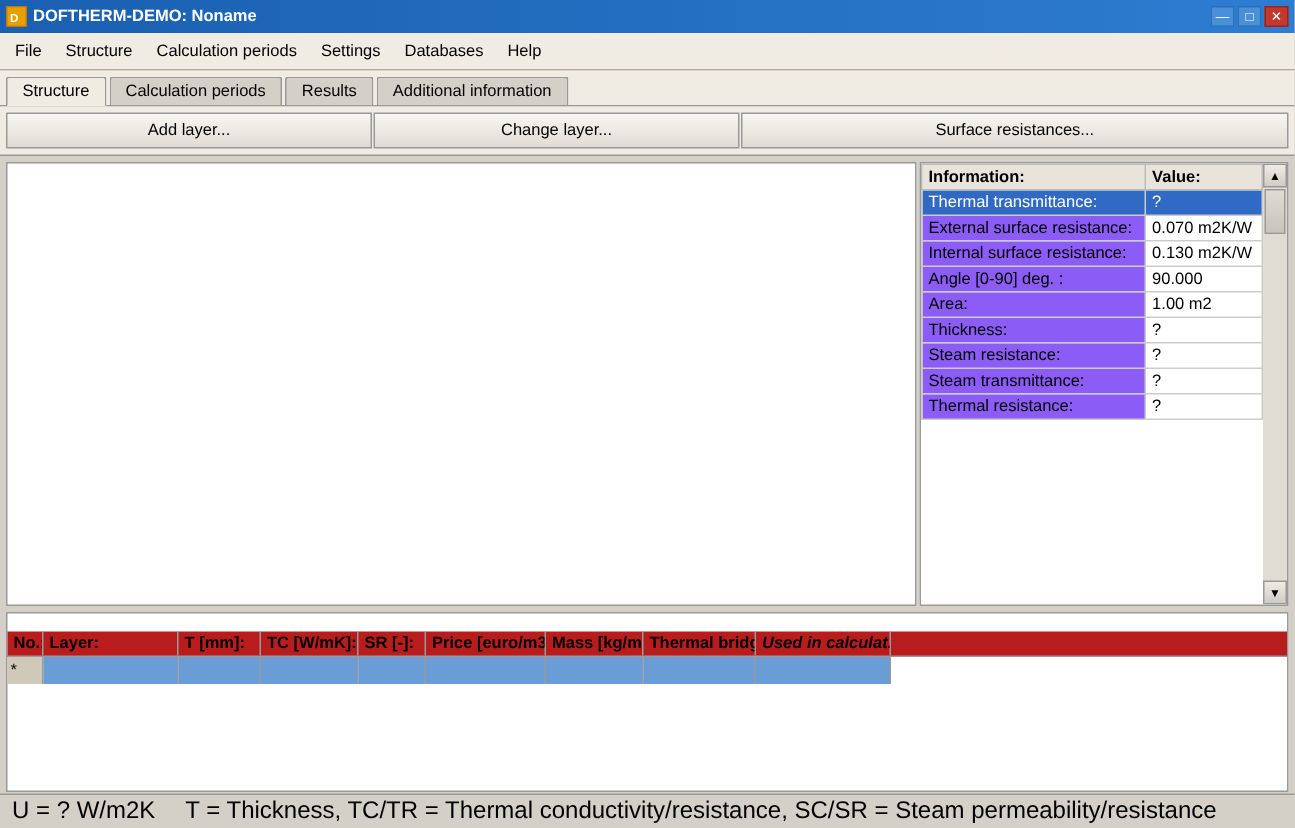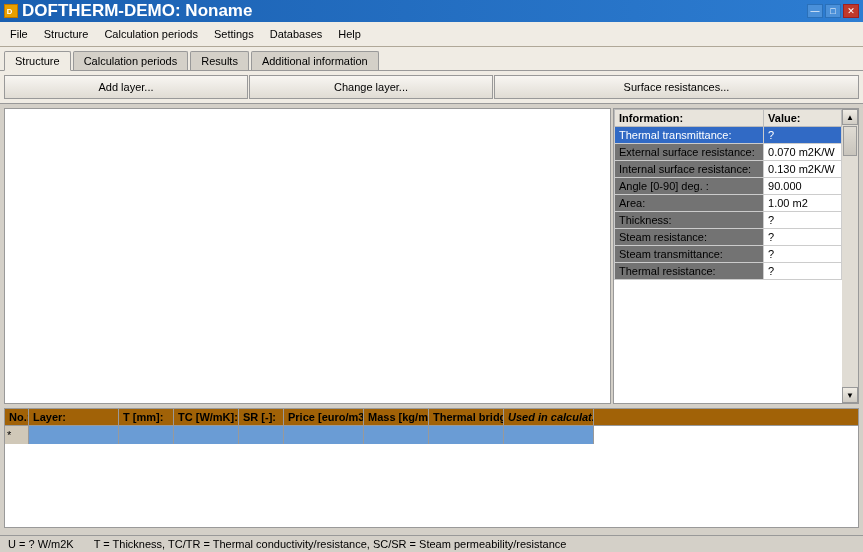--- a/index.html
+++ b/index.html
@@ -33,21 +33,21 @@
       background: #e8a000;
       border: 1px solid #c07800;
       display: flex;
       align-items: center;
       justify-content: center;
       font-size: 8px;
       color: white;
       font-weight: bold;
     }
     .title-bar-text {
-      font-size: 17px;
+      font-size: 11px;
       font-weight: bold;
     }
     .title-bar-controls {
       display: flex;
       gap: 2px;
     }
     .title-btn {
       width: 16px;
       height: 14px;
       background: #4a90d9;
@@ -141,21 +141,21 @@
     .info-table td {
       border: 1px solid #ccc;
       padding: 2px 4px;
       color: #000;
     }
     .info-table tr.selected td {
       background: #316ac5;
       color: white;
     }
     .info-table tr:not(.selected) td:first-child {
-      background: #737373;
+      background: #8b5cf6;
     }
     .info-table tr:not(.selected) td:last-child {
       background: white;
     }
 
     
     .right-panel-wrapper {
       display: flex;
       width: 246px;
       margin: 4px 4px 4px 0;
@@ -187,38 +187,39 @@
     }
     .scroll-thumb {
       width: 14px;
       height: 30px;
       background: linear-gradient(to bottom, #e0dcd4, #c8c4bc);
       border: 1px solid #999;
       margin: 1px;
     }
     .layer-header {
       display: flex;
-      background: #a16207;
+      background: #b91c1c;
       border-bottom: 1px solid #999;
+      margin-top: 12px;
     }
     .layer-header-cell {
       border-right: 1px solid #999;
       padding: 2px 4px;
       font-size: 11px;
       font-weight: bold;
       white-space: nowrap;
       overflow: hidden;
     }
 
     
     .status-bar {
       background: #d4d0c8;
       border-top: 1px solid #999;
       padding: 2px 8px;
-      font-size: 11px;
+      font-size: 16px;
       display: flex;
       gap: 20px;
       position: absolute;
       bottom: 0;
       left: 0;
       right: 0;
     }
 
     
     .window-frame {

